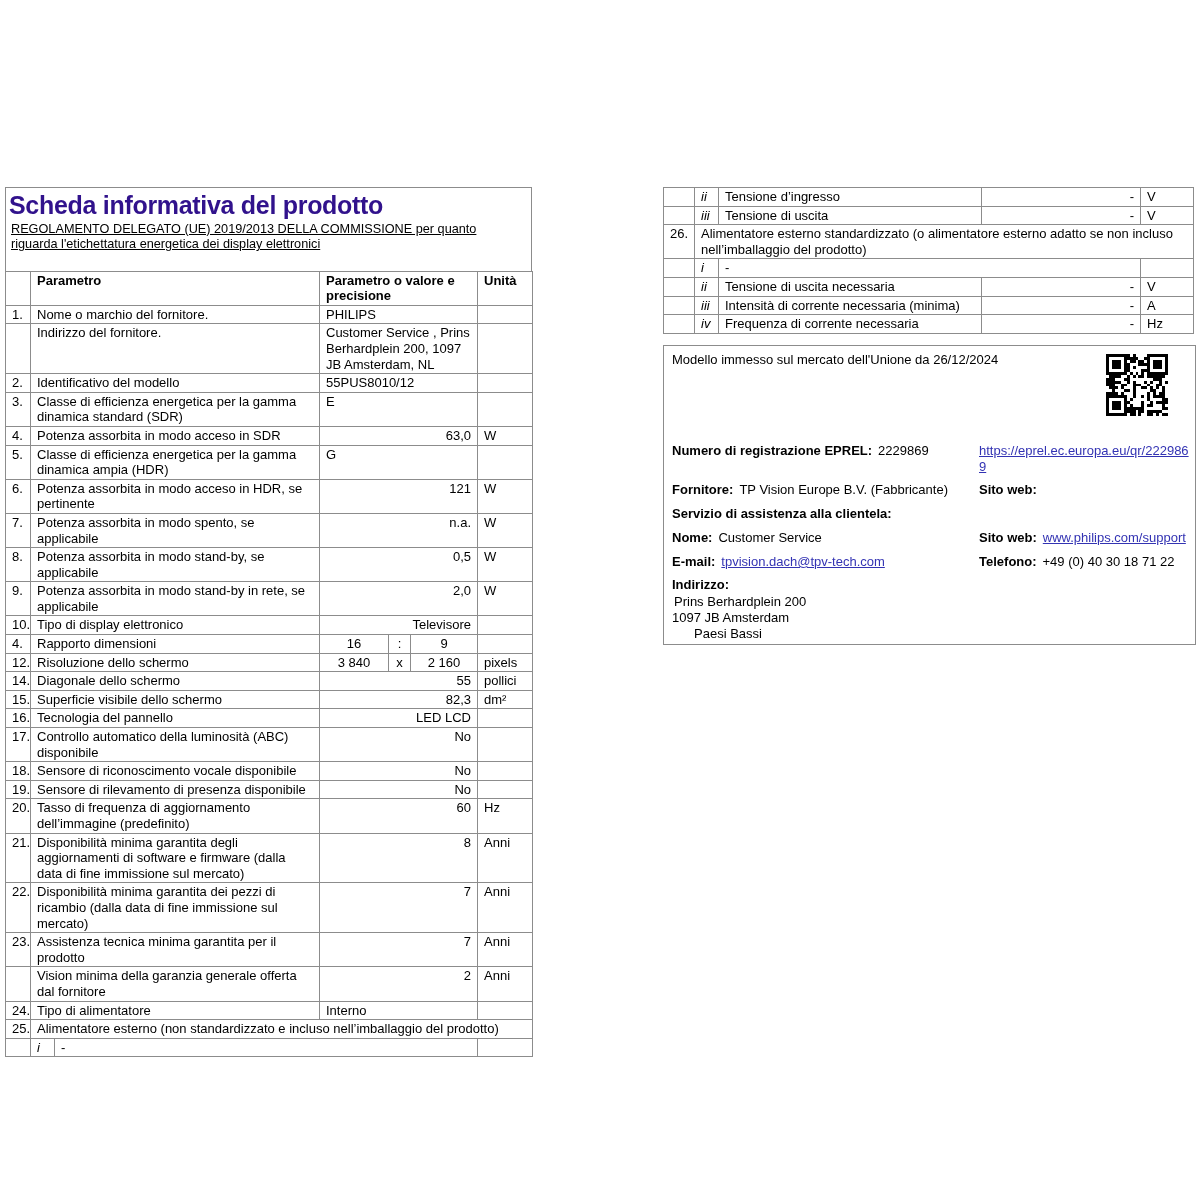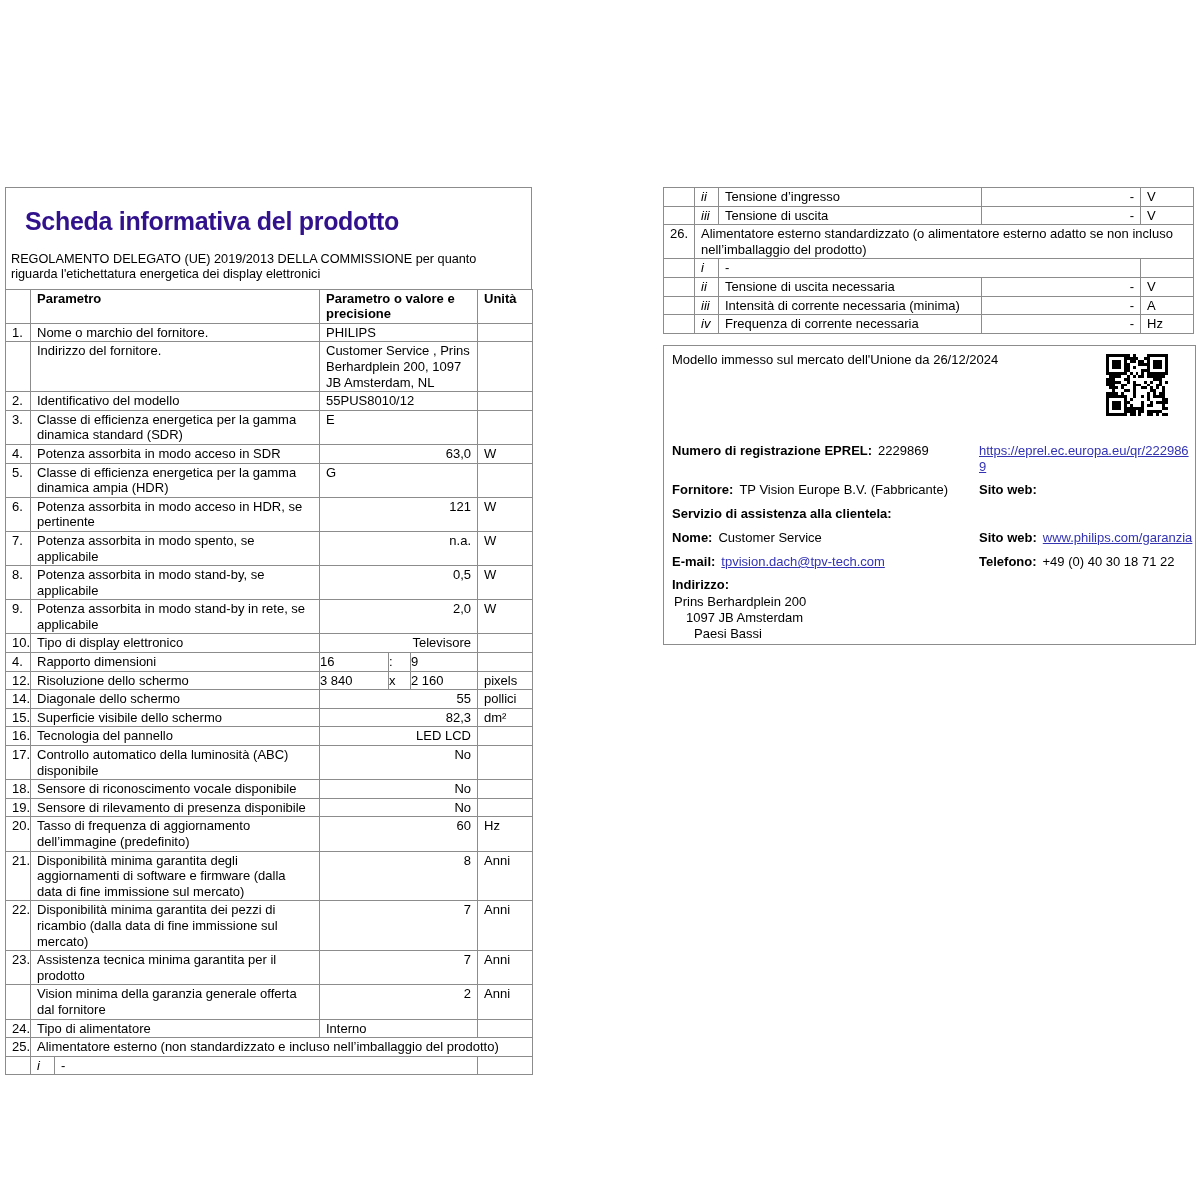--- a/index.html
+++ b/index.html
@@ -9,38 +9,38 @@
   }
   html,body{margin:0;padding:0;background:#fff;}
   .page{
     position:relative;width:1200px;height:1200px;background:#fff;overflow:hidden;
     font-family:"Liberation Sans",sans-serif;color:#000;
   }
   
   .left-sheet{position:absolute;left:5px;top:187px;width:527px;}
   .title-block{border:1px solid var(--border);border-bottom:0;padding:2px 8px 6px 3px;}
   .title-block h1{
-    margin:16px;font-size:25px;line-height:30px;font-weight:700;color:var(--accent);
+    margin:0;font-size:25px;line-height:30px;font-weight:700;color:var(--accent);
     letter-spacing:-0.3px;
   }
-  .subtitle{margin:2px 0 0 2px;font-size:12.7px;line-height:15.3px;max-width:474px;}
+  .subtitle{margin:2px 0 12px 2px;font-size:12.7px;line-height:15.3px;max-width:474px;text-decoration:underline;}
   table.sheet{border-collapse:collapse;table-layout:fixed;}
   table.sheet.lt{width:527px;}
   table.sheet.rt{width:531px;}
   .sheet td{
     border:1px solid var(--border);vertical-align:top;
     padding:1px 6px;font-size:13px;line-height:15.6px;overflow:hidden;
   }
   .hdr td{font-weight:700;}
   .num{padding:1px 2px 1px 4px;}
   .vr{text-align:right;}
   .it{font-style:italic;}
   .nopad{padding:0 !important;}
   .triple{display:flex;}
-  .triple span{display:block;padding:1px 0;line-height:15.6px;}
+  .triple span{display:block;text-align:center;padding:1px 0;line-height:15.6px;}
   .t1{width:68px;}
   .t2{width:21px;border-left:1px solid var(--border);border-right:1px solid var(--border);}
   .t3{flex:1;}
   .irow{display:flex;}
   .imark{width:15px;border-right:1px solid var(--border);padding:1px 2px 1px 6px;font-style:italic;}
   .ival{flex:1;padding:1px 6px;}
   
   .right-col{position:absolute;left:663px;top:187px;width:531px;}
   
   .info-panel{
@@ -577,31 +577,31 @@
     </div>
 
     <div class="iline" style="top:160px;left:8px">
       <b>Servizio di assistenza alla clientela:</b>
     </div>
 
     <div class="iline" style="top:184px;left:8px">
       <b>Nome:</b><span>Customer Service</span>
     </div>
     <div class="iline" style="top:184px;left:315px">
-      <b>Sito web:</b><a class="link" href="#">www.philips.com/garanzia</a>
+      <b>Sito web:</b><a class="link" href="#">www.philips.com/support</a>
     </div>
 
     <div class="iline" style="top:208px;left:8px">
       <b>E-mail:</b><a class="link" href="#">tpvision.dach@tpv-tech.com</a>
     </div>
     <div class="iline" style="top:208px;left:315px">
       <b>Telefono:</b><span>+49 (0) 40 30 18 71 22</span>
     </div>
 
     <div class="iline" style="top:231px;left:8px">
       <b>Indirizzo:</b>
     </div>
     <div class="iline" style="top:248px;left:10px">Prins Berhardplein 200</div>
-    <div class="iline" style="top:264px;left:22px">1097 JB Amsterdam</div>
+    <div class="iline" style="top:264px;left:8px">1097 JB Amsterdam</div>
     <div class="iline" style="top:280px;left:30px">Paesi Bassi</div>
   </div>
 
 </div>
 
 </body></html>

